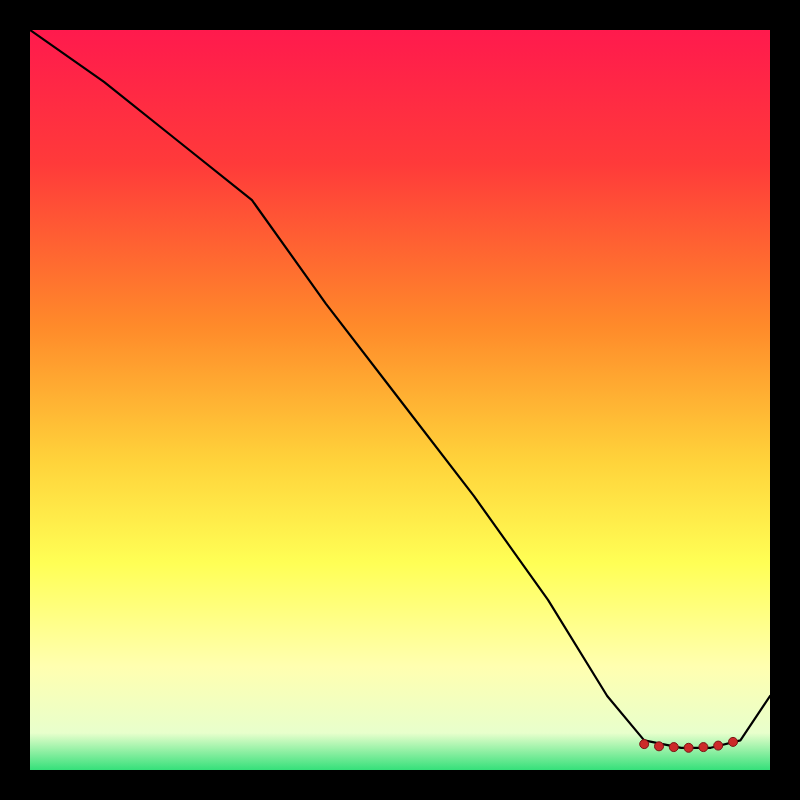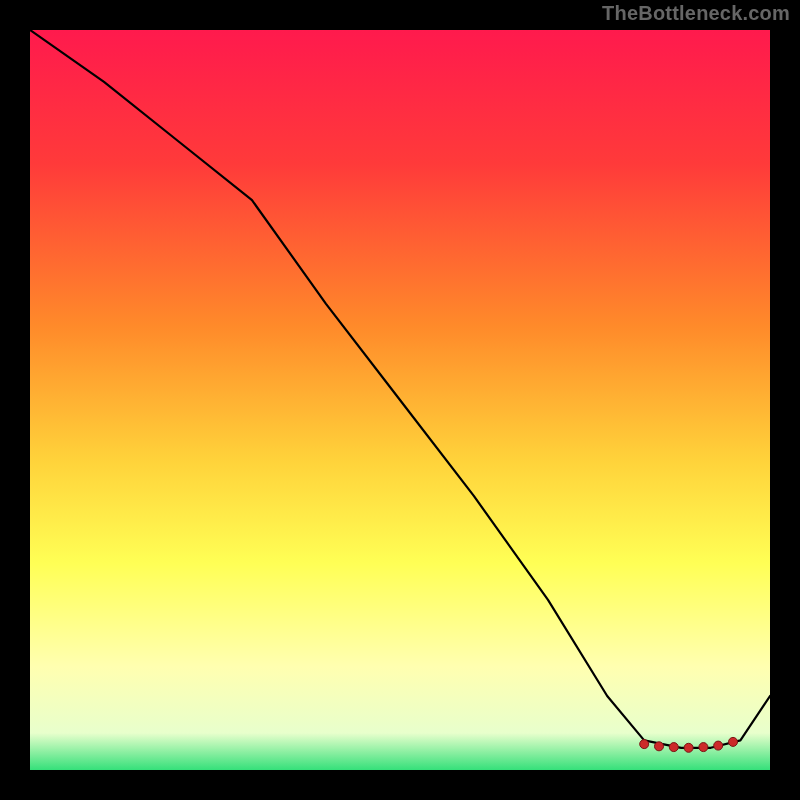--- a/index.html
+++ b/index.html
@@ -42,21 +42,20 @@
     stroke-linejoin: round;
     stroke-linecap: round;
   }
   .dots { fill: #cc2a2a; }
   .dots-stroke { fill: none; stroke: #7a1616; stroke-width: 1; }
 </style>
 </head>
 <body>
 
 <div class="frame">
-  <div class="watermark">TheBottleneck.com</div>
 
   <div class="plot-wrap">
     <svg id="chart-svg" width="740" height="740" viewBox="0 0 740 740">
       <defs>
         <linearGradient id="bg-grad" x1="0" y1="0" x2="0" y2="1">
             <stop offset="0%" stop-color="#ff1a4d"></stop>
             <stop offset="18%" stop-color="#ff3a3a"></stop>
             <stop offset="40%" stop-color="#ff8a2a"></stop>
             <stop offset="58%" stop-color="#ffd23a"></stop>
             <stop offset="72%" stop-color="#ffff55"></stop>

